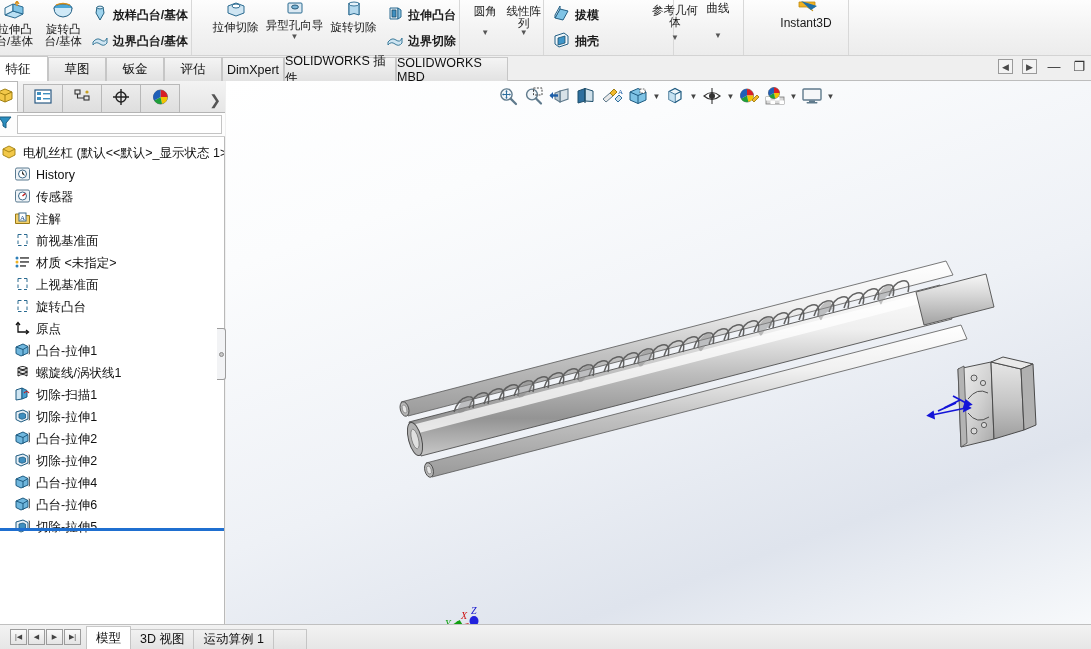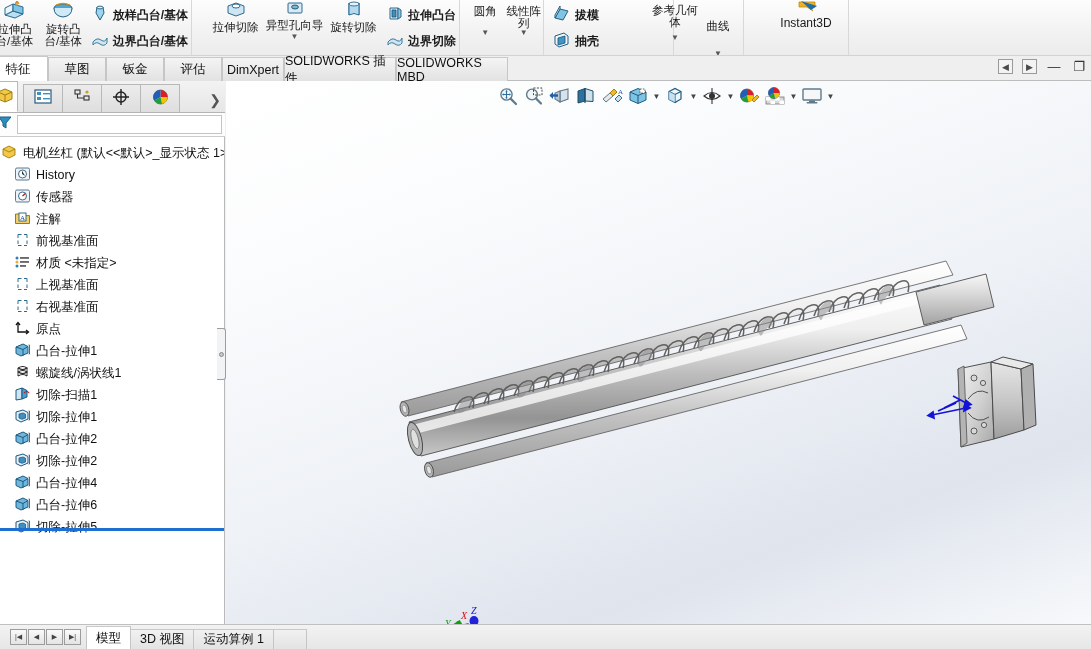--- a/index.html
+++ b/index.html
@@ -296,21 +296,21 @@
         </div>
       </div>
     </div>
 
     <div class="rgroup" style="left:652px; width:92px;">
       <div class="big-btn" style="width:46px;">
         <span class="lbl" style="margin-top:3px;">参考几何体</span>
         <span class="caret" style="margin-top:6px;">▼</span>
       </div>
       <div class="big-btn" style="width:40px;">
-        <span class="lbl" style="margin-top:19px;">曲线</span>
+        <span class="lbl" style="margin-top:1px;">曲线</span>
         <span class="caret" style="margin-top:18px;">▼</span>
       </div>
     </div>
 
     <div class="rgroup nosep" style="left:768px; width:80px;">
       <div class="big-btn" style="width:72px; margin-left:2px;">
         <span class="ico">
           <svg width="30" height="14" viewBox="0 0 30 14">
               <path d="M8 1 L24 1 L24 6 L19 6 L22 10 L16 6 L8 6 Z" fill="#f0b222" stroke="#c08c10" stroke-width="0.8"></path>
               <path d="M10 0 L26 5 L20 9 Z" fill="#1e6fa8"></path>
@@ -501,21 +501,21 @@
         </span>
         <span class="tlbl">上视基准面</span>
       </div>
 
       <div class="trow child">
         <span>
           <svg width="17" height="16" viewBox="0 0 17 16">
               <path d="M4 2.5 L13 2.5 M4 13.5 L13 13.5 M4 2.5 L4 13.5 M13 2.5 L13 13.5" fill="none" stroke="#2a6a90" stroke-width="1" stroke-dasharray="3.5 2.5"></path>
             </svg>
         </span>
-        <span class="tlbl">右视基准面</span>
+        <span class="tlbl">旋转凸台</span>
       </div>
 
       <div class="trow child">
         <span>
           <svg width="17" height="16" viewBox="0 0 17 16">
               <path d="M4 3 L4 12 L14 12" fill="none" stroke="#111" stroke-width="1.3"></path>
               <path d="M12 10 L14.5 12 L12 14" fill="none" stroke="#111" stroke-width="1.3"></path>
               <path d="M2 5 L4 2.5 L6 5" fill="none" stroke="#111" stroke-width="1.3"></path>
             </svg>
         </span>

